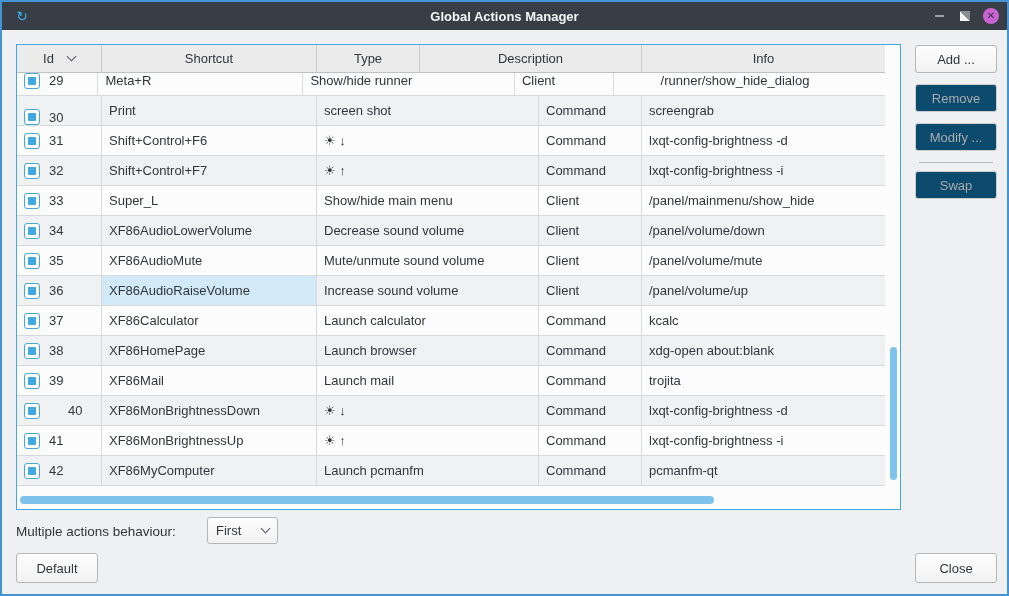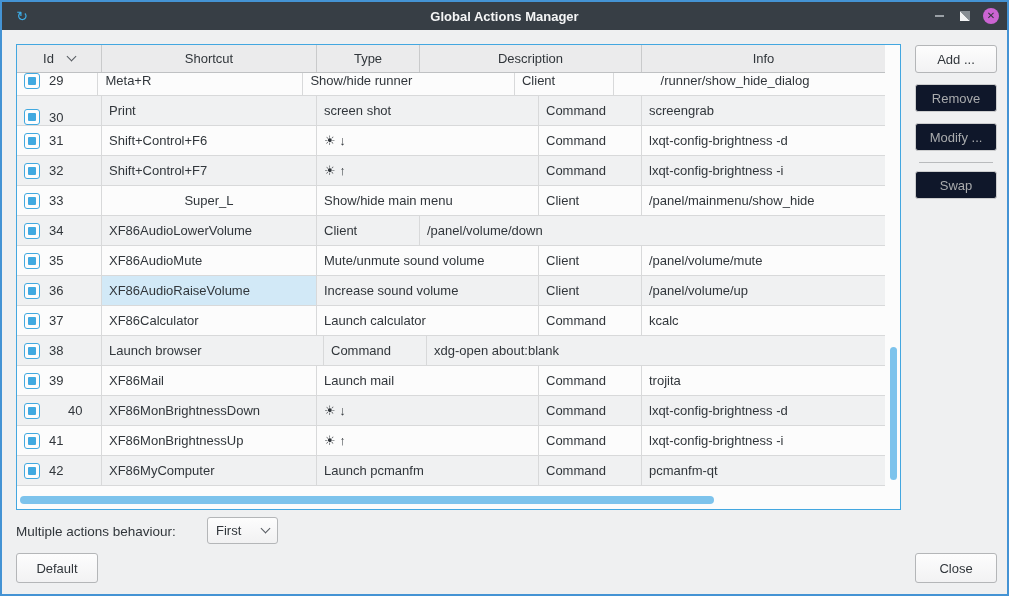--- a/index.html
+++ b/index.html
@@ -51,21 +51,21 @@
   .vscroll { position:absolute; right:3px; top:302px; width:7px; height:133px;
              background:#7dc3ec; border-radius:3.5px; }
   .hscroll { position:absolute; left:3px; bottom:5px; width:694px; height:8px;
              background:#7dc3ec; border-radius:4px; }
 
   
   .btn { position:absolute; width:82px; height:28px; background:linear-gradient(#fdfdfd,#f2f2f3);
          border:1px solid #b4b6b8; border-radius:3px; font-size:13px; color:#31363b;
          display:flex; align-items:center; justify-content:center; cursor:pointer;
          font-family:"Liberation Sans","DejaVu Sans",sans-serif; }
-  .btn.disabled { background:#0f172a; border-color:#cccdce; color:#a9abad; cursor:default; }
+  .btn.disabled { background:#0c4a6e; border-color:#cccdce; color:#a9abad; cursor:default; }
   .btn-add    { left:913px; top:43px; }
   .btn-remove { left:913px; top:82px; }
   .btn-modify { left:913px; top:121px; }
   .side-sep   { position:absolute; left:917px; top:160px; width:74px; height:1px; background:#b9bbbd; }
   .btn-swap   { left:913px; top:169px; }
   .btn-default{ left:14px;  top:551px; height:30px; }
   .btn-close  { left:913px; top:551px; height:30px; }
 
   
   .behaviour-label { position:absolute; left:14px; top:522px; font-size:13.5px; color:#31363b; }
@@ -195,21 +195,21 @@
             <span>lxqt-config-brightness -i</span>
           </div>
         </div>
         <div class="row">
           <div class="cell id-cell" style="width: 85px;">
             <span class="checkbox">
               <span class="checkbox-inner"></span>
             </span>
             <span>33</span>
           </div>
-          <div class="cell" style="width: 215px; justify-content: center;">
+          <div class="cell" style="width: 215px;">
             <span>Super_L</span>
           </div>
           <div class="cell" style="width: 222px;">
             <span>Show/hide main menu</span>
           </div>
           <div class="cell" style="width: 103px;">
             <span>Client</span>
           </div>
           <div class="cell" style="width: 243px;">
             <span>/panel/mainmenu/show_hide</span>
@@ -217,20 +217,23 @@
         </div>
         <div class="row alt">
           <div class="cell id-cell" style="width: 85px;">
             <span class="checkbox">
               <span class="checkbox-inner"></span>
             </span>
             <span>34</span>
           </div>
           <div class="cell" style="width: 215px;">
             <span>XF86AudioLowerVolume</span>
+          </div>
+          <div class="cell" style="width: 222px;">
+            <span>Decrease sound volume</span>
           </div>
           <div class="cell" style="width: 103px;">
             <span>Client</span>
           </div>
           <div class="cell" style="width: 243px;">
             <span>/panel/volume/down</span>
           </div>
         </div>
         <div class="row">
           <div class="cell id-cell" style="width: 85px;">
@@ -291,20 +294,23 @@
           <div class="cell" style="width: 243px;">
             <span>kcalc</span>
           </div>
         </div>
         <div class="row alt">
           <div class="cell id-cell" style="width: 85px;">
             <span class="checkbox">
               <span class="checkbox-inner"></span>
             </span>
             <span>38</span>
+          </div>
+          <div class="cell" style="width: 215px;">
+            <span>XF86HomePage</span>
           </div>
           <div class="cell" style="width: 222px;">
             <span>Launch browser</span>
           </div>
           <div class="cell" style="width: 103px;">
             <span>Command</span>
           </div>
           <div class="cell" style="width: 243px;">
             <span>xdg-open about:blank</span>
           </div>

